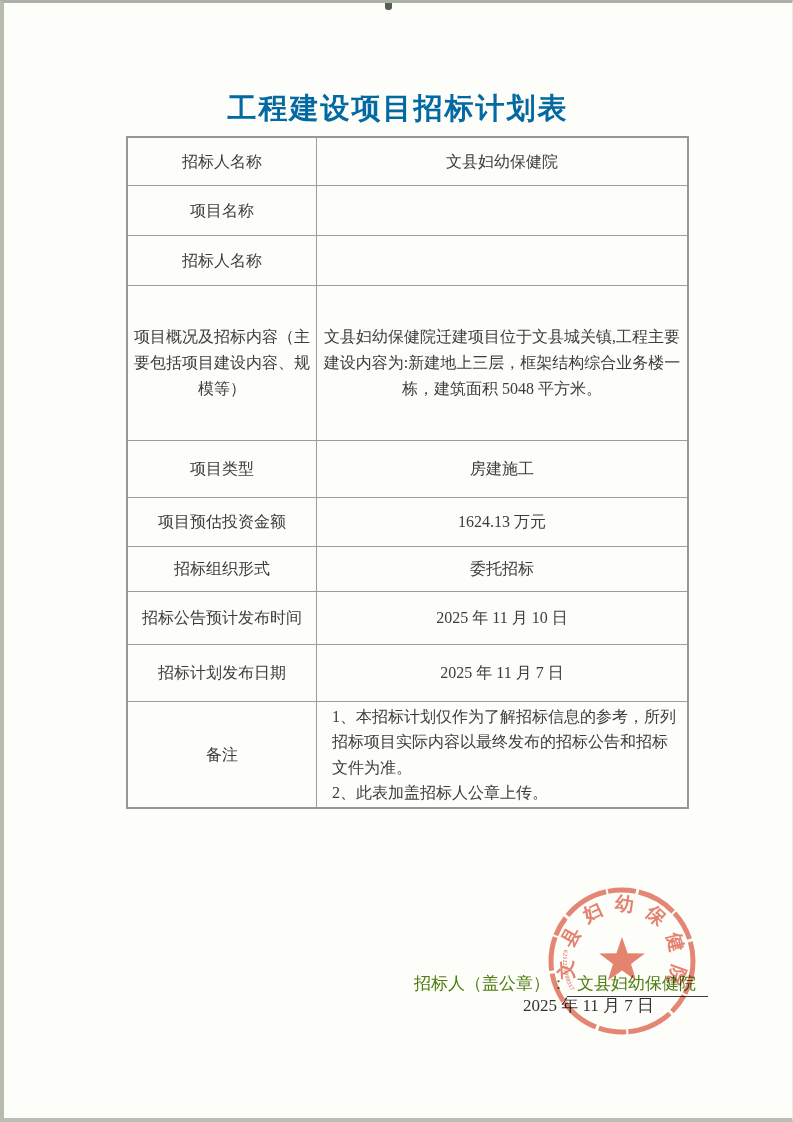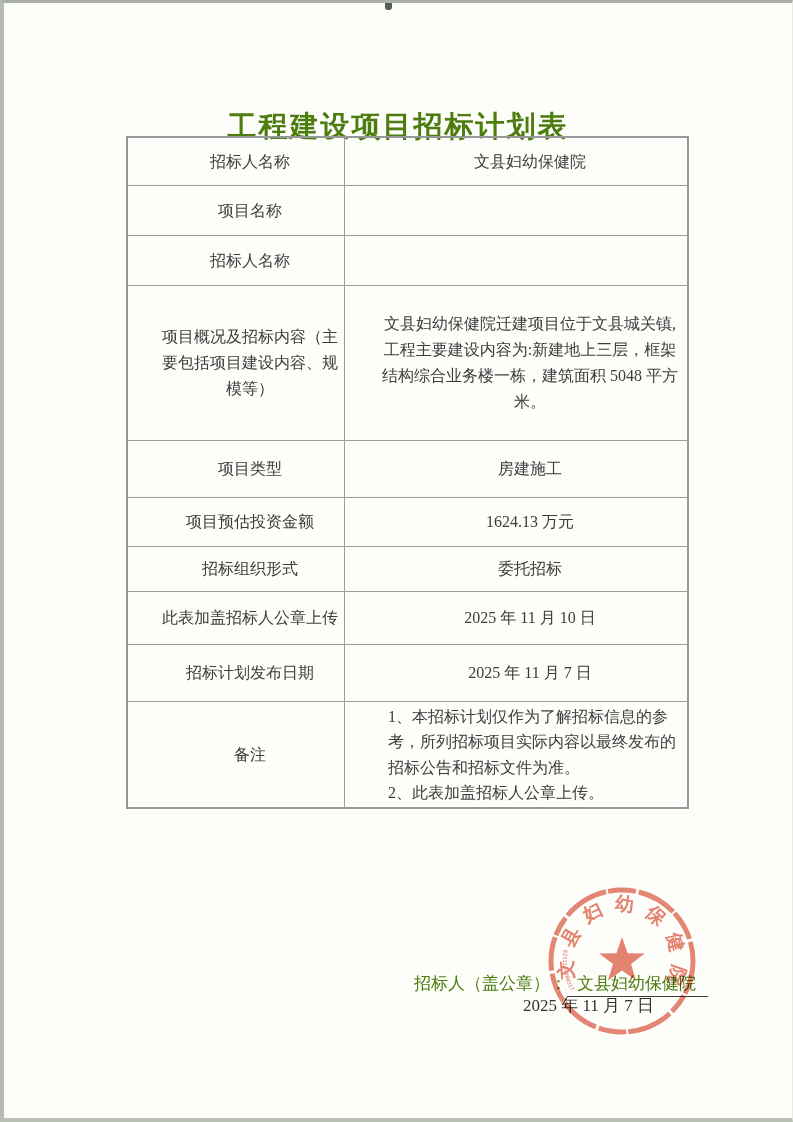--- a/index.html
+++ b/index.html
@@ -17,41 +17,40 @@
     border-bottom: 4px solid #b9c0b3;
     border-right: 1px solid #e8eae4;
   }
   .scan-mark {
     position: absolute; top: 0; left: 381px;
     width: 7px; height: 7px; background: #585d56;
     border-radius: 0 0 3px 3px;
   }
   .doc-title {
     position: absolute;
-    top: 104px; left: 0; width: 100%;
+    top: 86px; left: 0; width: 100%;
     text-align: center;
     font-size: 29px;
     font-weight: 700;
-    color: #4d7c0f;
+    color: #0369a1;
     letter-spacing: 2px;
   }
   .doc-table {
     position: absolute;
     left: 122px; top: 133px;
     width: 563px;
     border: 2px solid #94989a;
     background: transparent;
   }
   .row { display: flex; border-bottom: 1.5px solid #9b9e9c; }
   .row:last-child { border-bottom: none; }
   .cell {
     display: flex; align-items: center; justify-content: center;
     font-size: 16px; line-height: 1.62;
     text-align: center;
-    margin-left: 28px;
   }
   .cell.label {
     width: 189px;
     border-right: 1.5px solid #9b9e9c;
     padding: 2px 6px;
     flex-shrink: 0;
   }
   .cell.value { flex: 1; padding: 2px 6px; }
   .cell.value.remark {
     justify-content: flex-start;
@@ -133,21 +132,21 @@
       <div class="cell value">1624.13 万元</div>
     </div>
 
     <div class="row" style="height:45px">
       <div class="cell label">招标组织形式</div>
       <div class="cell value">委托招标</div>
     </div>
 
 
     <div class="row" style="height:53px">
-      <div class="cell label">此表加盖招标人公章上传</div>
+      <div class="cell label">招标公告预计发布时间</div>
       <div class="cell value">2025 年 11 月 10 日</div>
     </div>
 
     <div class="row" style="height:57px">
       <div class="cell label">招标计划发布日期</div>
       <div class="cell value">2025 年 11 月 7 日</div>
     </div>
 
     <div class="row" style="height:105px">
       <div class="cell label">备注</div>

